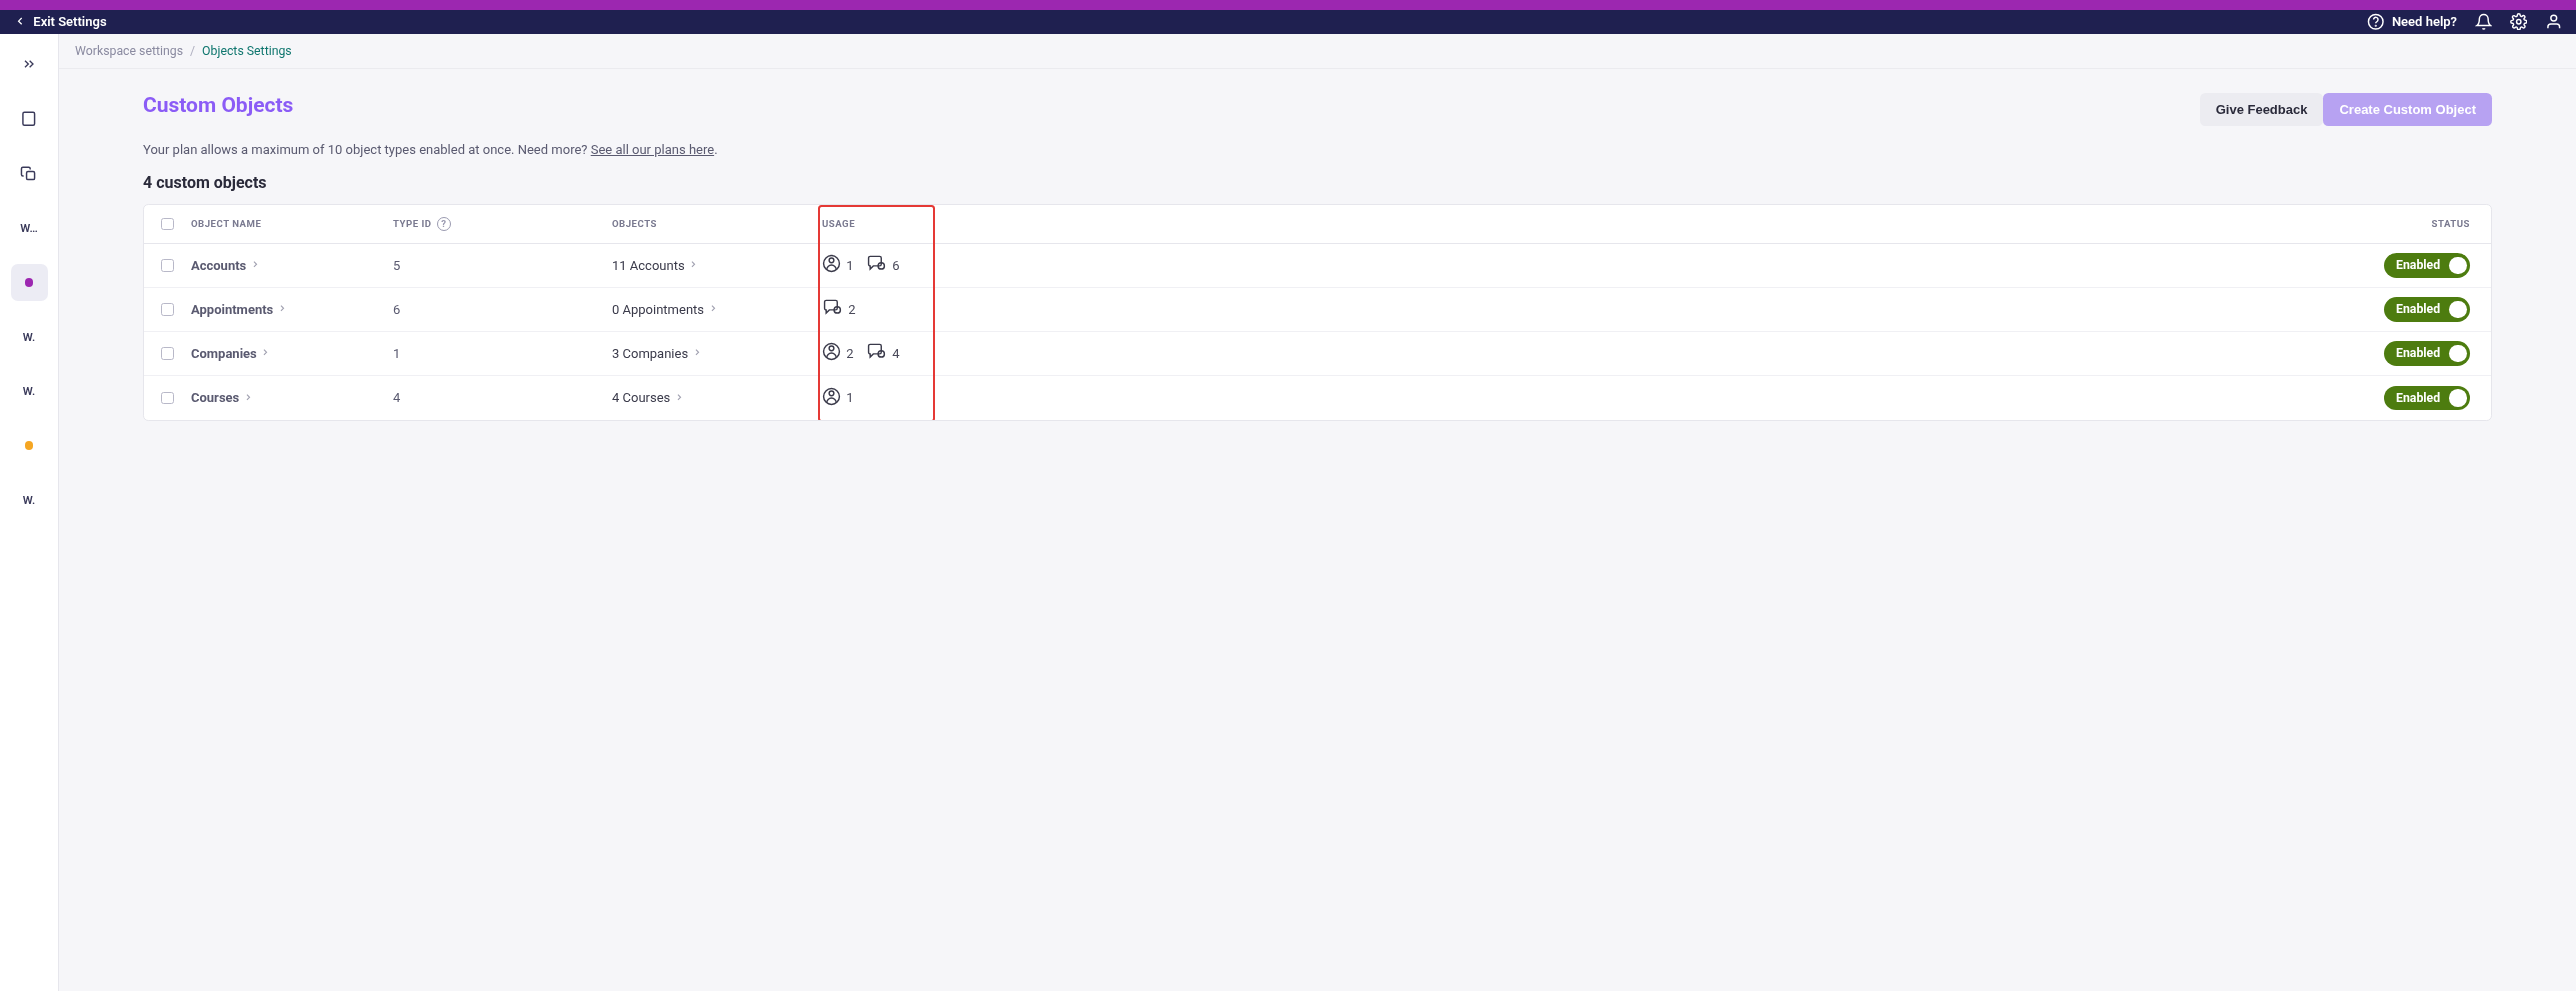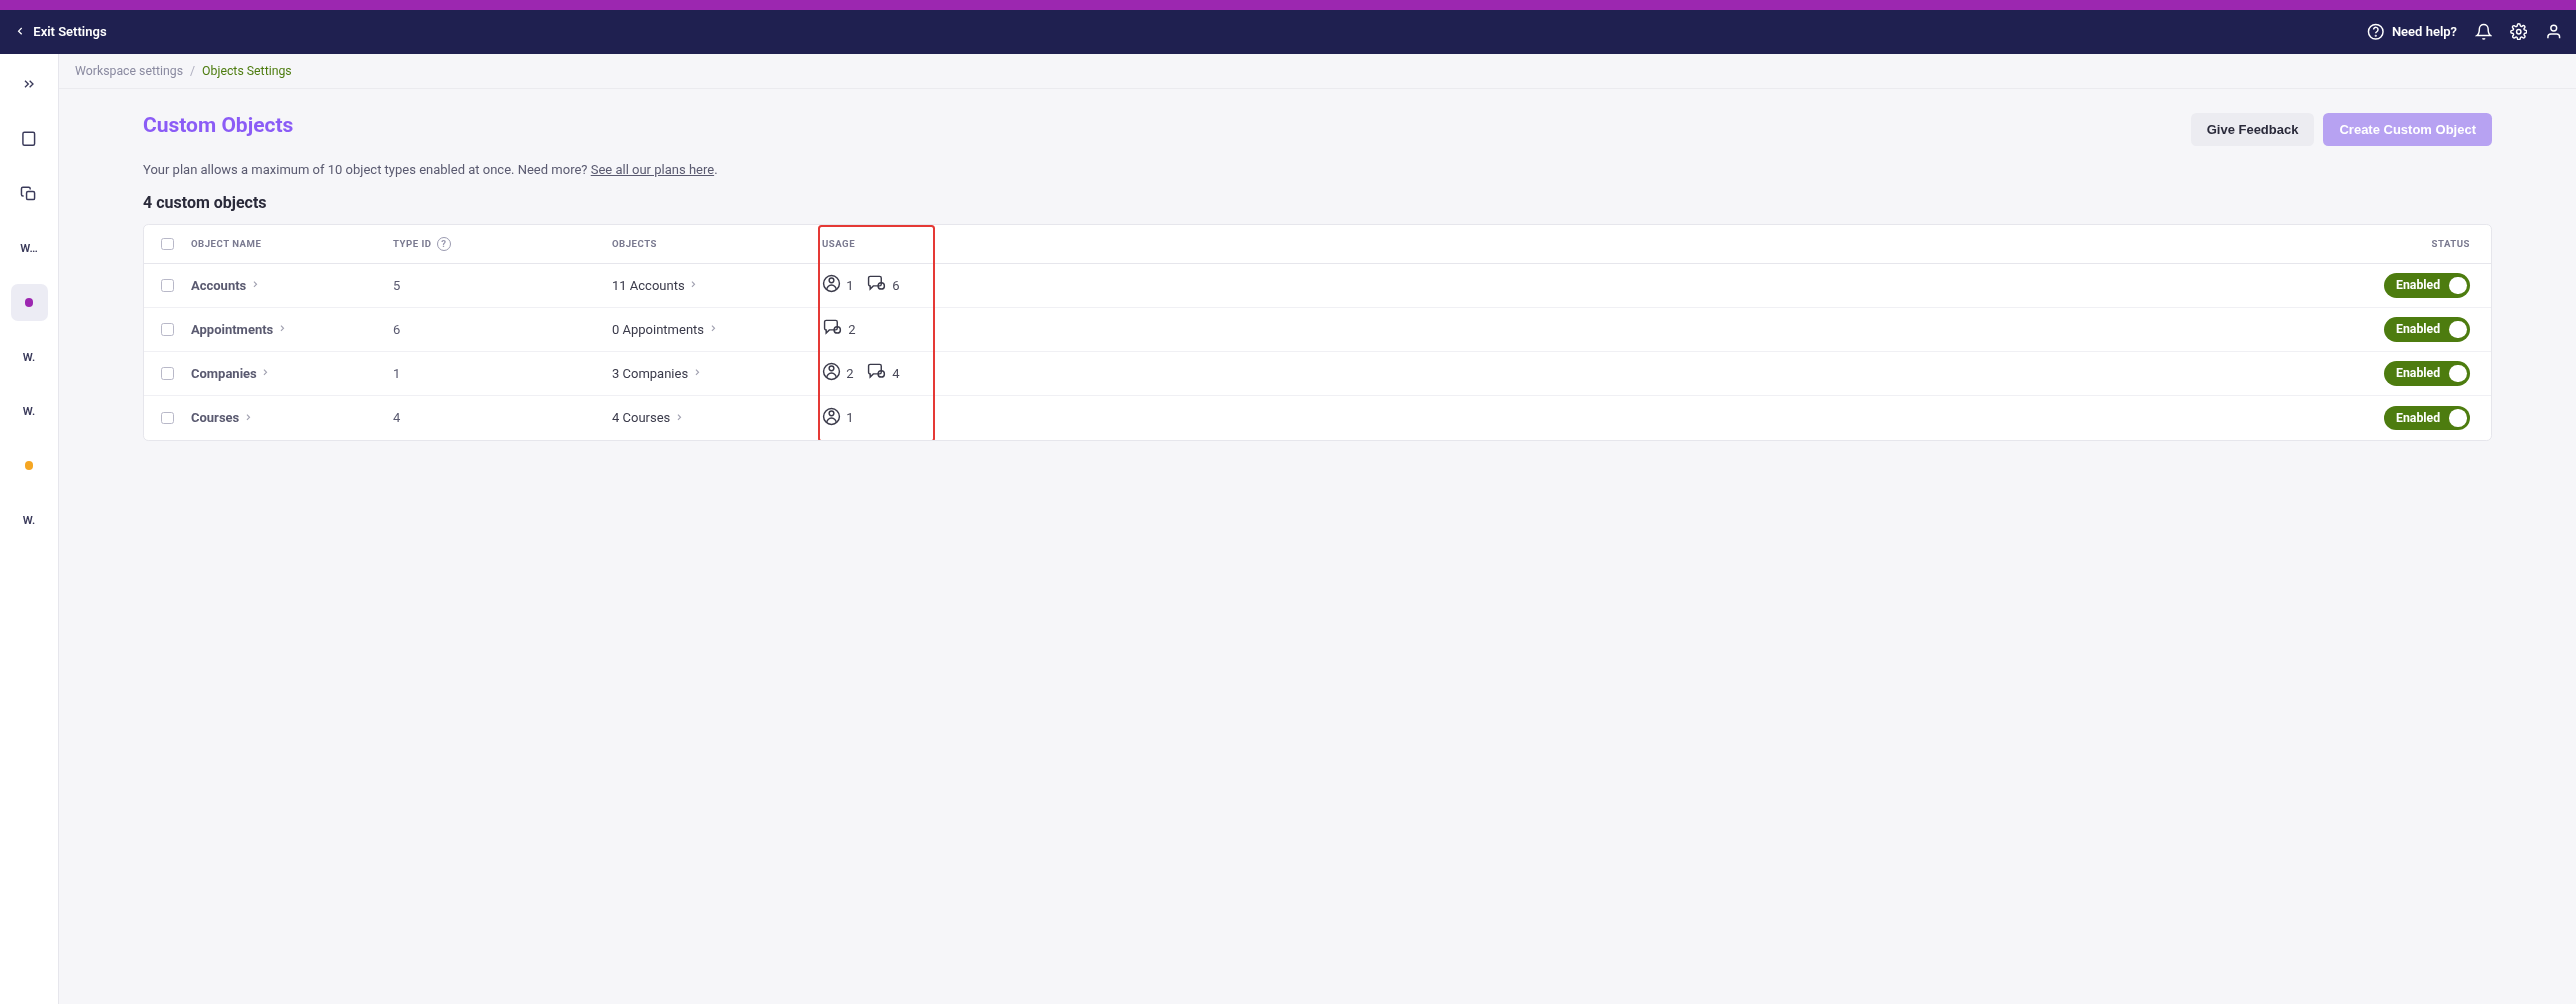--- a/index.html
+++ b/index.html
@@ -9,21 +9,21 @@
   color: #1a1a2e;
   font-size: 12.3px;
 }
 .purple-strip {
   height: 9.6px;
   background: #9c27b0;
 }
 .top-bar {
   background: #1f2050;
   color: #fff;
-  height: 44px;
+  height: 24px;
   display: flex;
   align-items: center;
   padding: 0 14px;
   justify-content: space-between;
 }
 .exit-settings {
   display: flex;
   align-items: center;
   gap: 7px;
   cursor: pointer;
@@ -90,21 +90,21 @@
   height: 35px;
   display: flex;
   align-items: center;
   padding: 0 16px;
   font-size: 12.3px;
   color: #8a8aa0;
   border-bottom: 0.9px solid #ebebef;
   background: #f6f6f9;
 }
 .breadcrumb .sep { margin: 0 7px; color: #b0b0c0; }
-.breadcrumb .current { color: #4d7c0f; }
+.breadcrumb .current { color: #0f766e; }
 .page {
   padding: 24.5px 84px 35px 84px;
 }
 .page-header {
   display: flex;
   justify-content: space-between;
   align-items: flex-start;
   margin-bottom: 16px;
 }
 .page-title {
@@ -113,21 +113,21 @@
   color: #8b5cf6;
   margin-bottom: 2px;
 }
 .page-desc {
   font-size: 13px;
   color: #5a5a70;
   line-height: 1.5;
 }
 .header-actions {
   display: flex;
-  gap: 9px;
+  gap: 0;
 }
 .btn {
   padding: 8.8px 16px;
   border-radius: 5.3px;
   font-weight: 700;
   font-size: 13px;
   cursor: pointer;
   border: none;
 }
 .btn-secondary {

